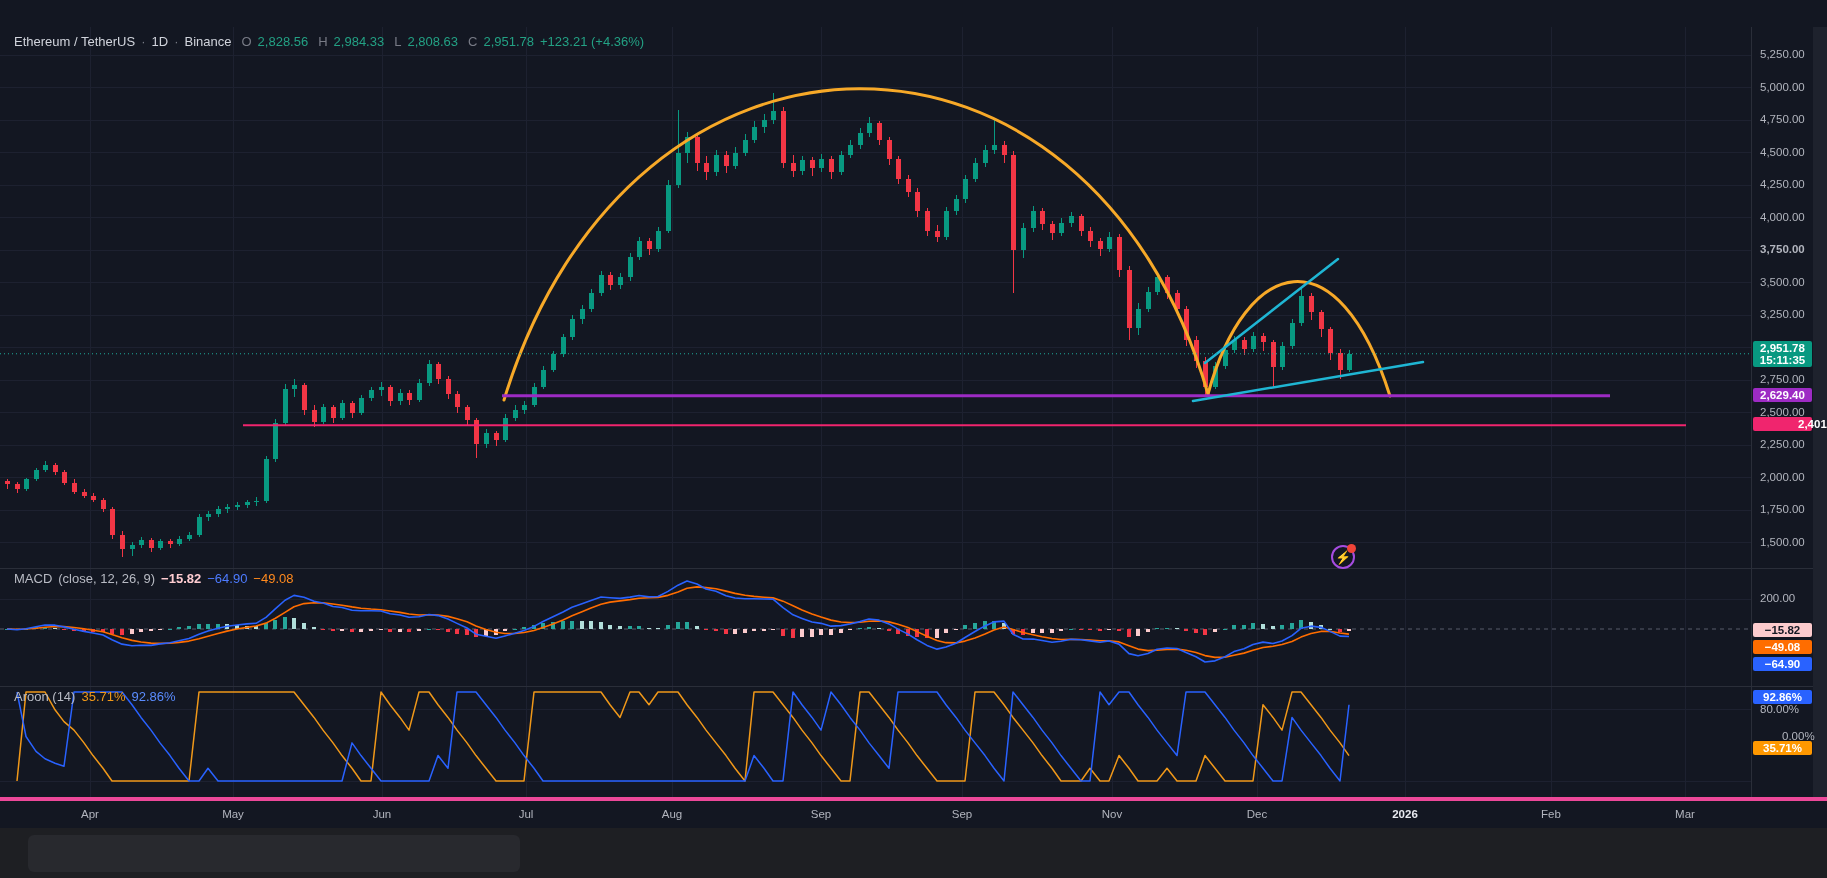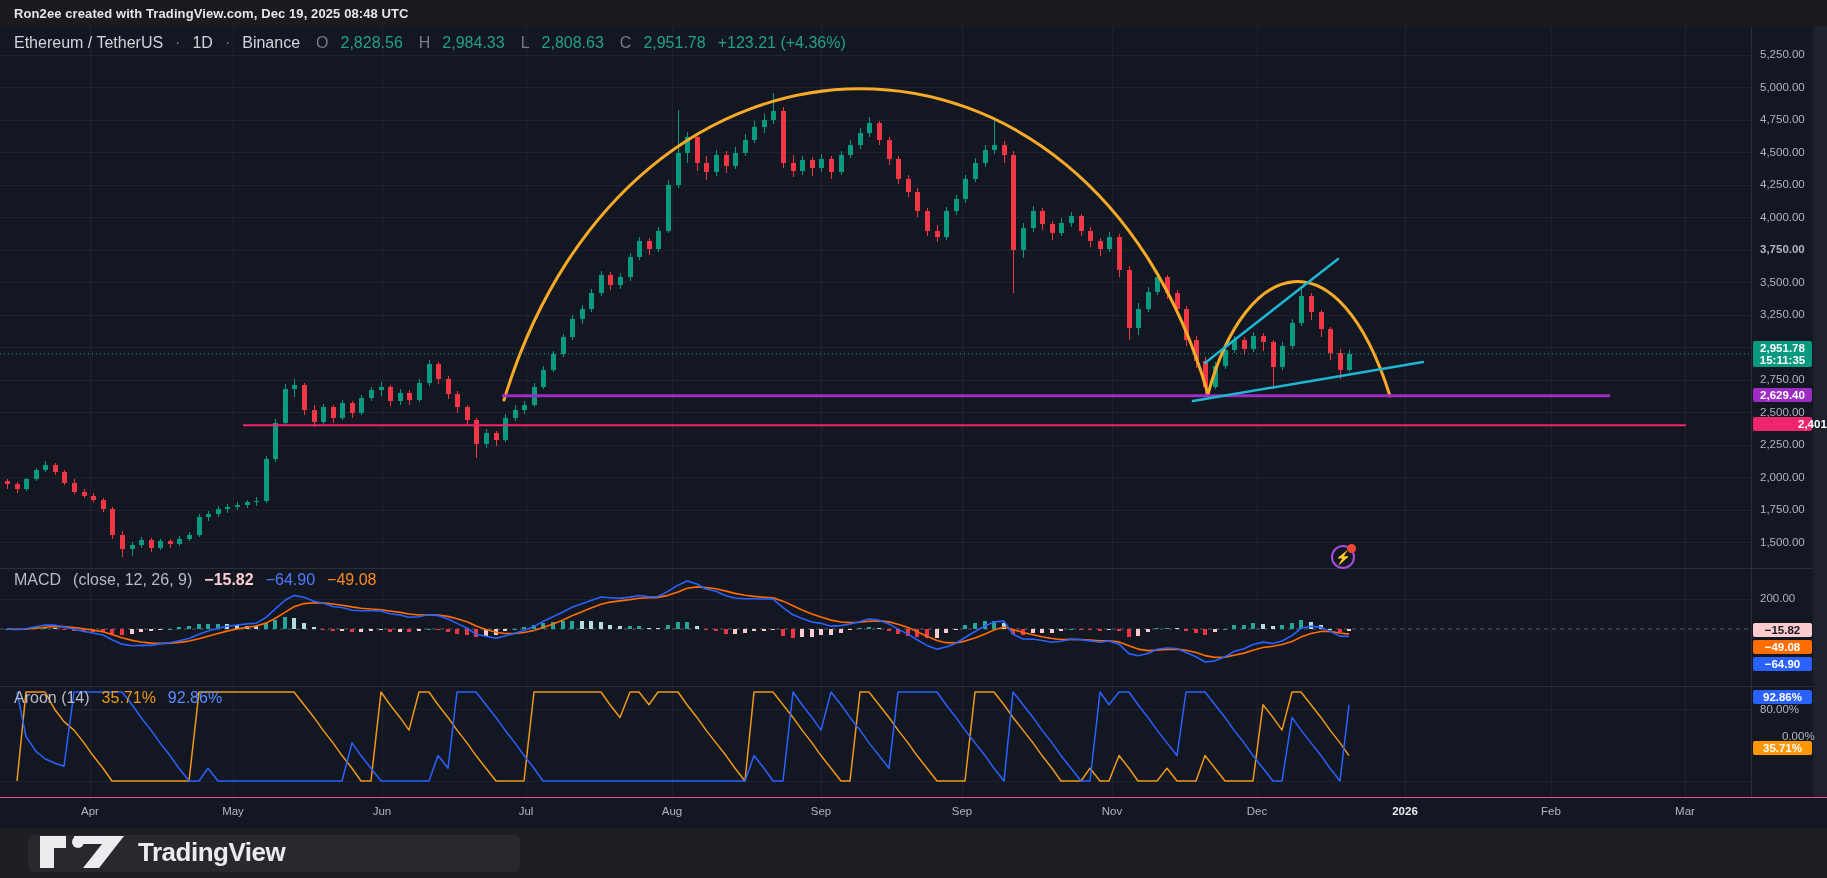--- a/index.html
+++ b/index.html
@@ -3,21 +3,21 @@
 <meta charset="utf-8">
 <style>
   html,body{margin:0;padding:0;background:#131722;width:1827px;height:878px;overflow:hidden;
     font-family:"Liberation Sans",sans-serif;-webkit-font-smoothing:antialiased;}
   #root{position:relative;width:1827px;height:878px;background:#131722;}
   
   #attribution-bar{position:absolute;left:0;top:0;width:1827px;height:27px;background:#1b1b1f;
     display:flex;align-items:center;padding-left:14px;box-sizing:border-box;}
   #attribution-bar span{color:#e6e6e8;font-size:13px;font-weight:700;letter-spacing:.1px;}
   
-  .legend{position:absolute;display:flex;align-items:flex-end;gap:12px;font-size:16px;color:#d1d4dc;z-index:30;white-space:nowrap;}
+  .legend{position:absolute;display:flex;align-items:flex-end;gap:6px;font-size:13px;color:#d1d4dc;z-index:30;white-space:nowrap;}
   #main-legend{left:14px;top:34px;}
   .dim{color:#787b86;}
   .up{color:#23a184;}
   .lbl{color:#787b86;margin-left:4px;}
   .v-hist{color:#ffcdd2;font-weight:700;}
   .v-macd{color:#4d7bff;}
   .v-sig{color:#ff8a1e;}
   .v-aroon-up{color:#f09819;}
   .v-aroon-dn{color:#5a8cff;}
   #macd-legend{left:14px;top:571px;color:#b8bbc4;}
@@ -26,42 +26,39 @@
   svg.panel{position:absolute;left:0;display:block;}
   #divider-1,#divider-2,#divider-3{position:absolute;left:0;width:1813px;height:1px;background:#2a2e39;z-index:25;}
   
   #right-axis{position:absolute;left:1752px;top:27px;width:61px;height:770px;z-index:20;}
   #axis-border{position:absolute;left:1751px;top:27px;width:1px;height:770px;background:#2a2e39;z-index:21;}
   .tick{position:absolute;left:0;width:58px;text-align:left;padding-left:8px;color:#b2b5be;font-size:11.5px;}
   .badge{position:absolute;left:1px;width:59px;box-sizing:border-box;text-align:center;color:#fff;
     font-size:11.5px;font-weight:700;border-radius:2px;padding:1px 0;z-index:22;}
   #right-strip{position:absolute;left:1813px;top:27px;width:14px;height:770px;background:#1e222d;}
   
-  #time-axis{position:absolute;left:0;top:797px;width:1827px;height:31px;background:#131722;border-top:1px solid #ec4899;box-sizing:border-box;z-index:24;}
+  #time-axis{position:absolute;left:0;top:797px;width:1827px;height:31px;background:#131722;border-top:4px solid #ec4899;box-sizing:border-box;z-index:24;}
   .month{position:absolute;top:7px;transform:translateX(-50%);color:#b2b5be;font-size:11.5px;}
   .month.bright{color:#e8eaf0;font-weight:700;}
   
   #flash-reaction{position:absolute;left:1331px;top:544px;width:25px;height:25px;z-index:31;cursor:pointer;}
   #flash-circle{position:absolute;left:0;top:1px;width:20px;height:20px;border:2px solid #a64ce0;border-radius:50%;
      display:flex;align-items:center;justify-content:center;color:#a64ce0;font-size:13px;}
   #flash-dot{position:absolute;right:0;top:0;width:9px;height:9px;background:#f04438;border-radius:50%;}
   
   #bottom-bar{position:absolute;left:0;top:828px;width:1827px;height:50px;background:#1e1f23;}
   #logo-box{position:absolute;left:28px;top:7px;width:492px;height:37px;background:#28292e;border-radius:6px;}
   #logo{position:absolute;left:38px;top:834px;display:flex;align-items:center;gap:12px;z-index:5;}
   #logo-text{color:#ececee;font-size:26px;font-weight:700;letter-spacing:-.5px;}
 </style>
 </head>
 <body>
 
 <div id="root">
 
-  <div id="attribution-bar">
-    <span>Ron2ee created with TradingView.com, Dec 19, 2025 08:48 UTC</span>
-  </div>
 
   <svg id="main-panel" class="panel" style="top:27px" width="1752" height="541" viewBox="0 27 1752 541">
       <g shape-rendering="crispEdges">
         <line x1="0" y1="55" x2="1752" y2="55" stroke="#1d2130" stroke-width="1"></line>
         <line x1="0" y1="87.5" x2="1752" y2="87.5" stroke="#1d2130" stroke-width="1"></line>
         <line x1="0" y1="120" x2="1752" y2="120" stroke="#1d2130" stroke-width="1"></line>
         <line x1="0" y1="152.5" x2="1752" y2="152.5" stroke="#1d2130" stroke-width="1"></line>
         <line x1="0" y1="185" x2="1752" y2="185" stroke="#1d2130" stroke-width="1"></line>
         <line x1="0" y1="217.5" x2="1752" y2="217.5" stroke="#1d2130" stroke-width="1"></line>
         <line x1="0" y1="250" x2="1752" y2="250" stroke="#1d2130" stroke-width="1"></line>
@@ -647,22 +644,14 @@
     </div>
 
   <div id="flash-reaction">
     <div id="flash-circle">⚡</div>
     <div id="flash-dot"></div>
   </div>
 
   <div id="bottom-bar">
     <div id="logo-box"></div>
   </div>
-  <div id="logo">
-    <svg width="88" height="36" viewBox="0 0 88 36">
-      <path d="M2 2 h26 v12 h-12 v20 h-14 z" fill="#ececee"></path>
-      <circle cx="40" cy="8" r="6" fill="#ececee"></circle>
-      <path d="M36 2 h50 l-25 32 h-16 l19 -24 h-28 z" fill="#ececee"></path>
-    </svg>
-    <span id="logo-text">TradingView</span>
-  </div>
 
 </div>
 
 </body></html>

